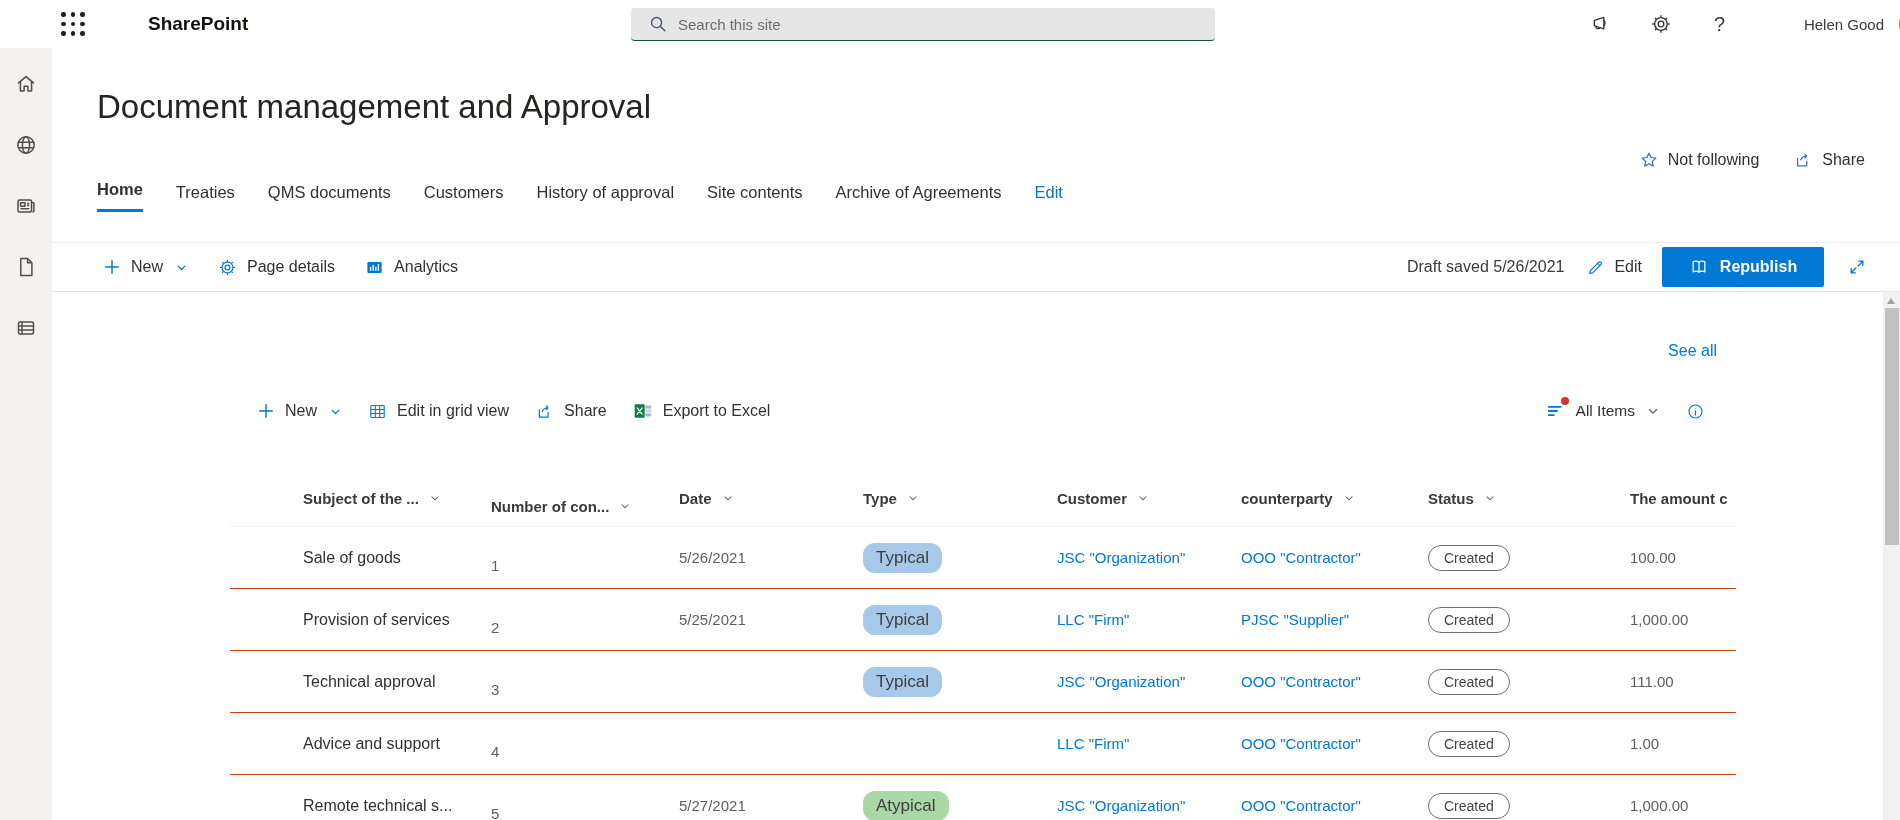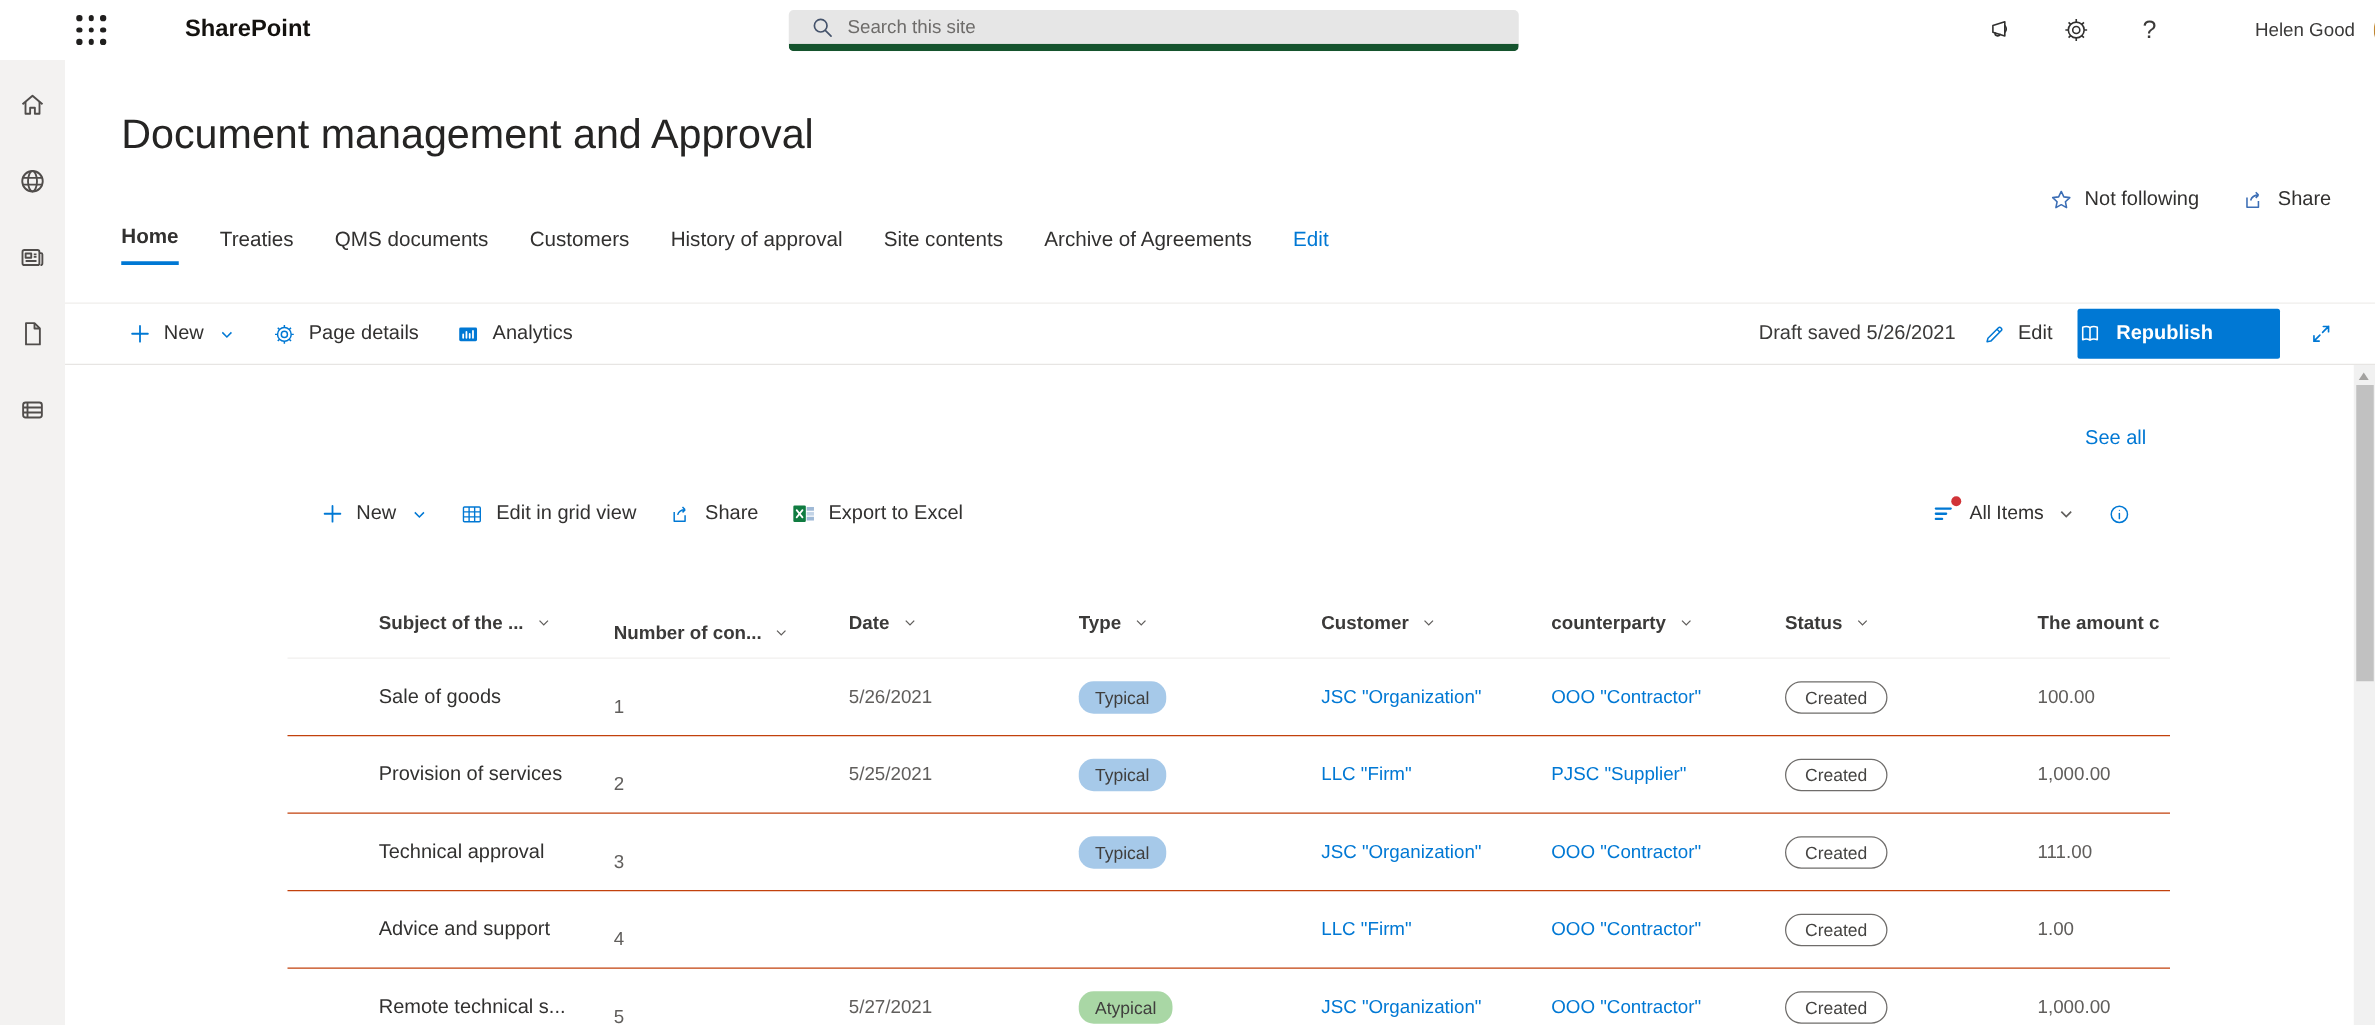--- a/index.html
+++ b/index.html
@@ -16,21 +16,21 @@
   svg{display:block;}
   .ico{display:inline-flex;align-items:center;justify-content:center;}
 
   
   .suite-bar{position:absolute;left:0;top:0;width:1900px;height:48px;background:#fff;z-index:10;margin-left:48px;}
   .waffle{position:absolute;left:13px;top:12px;width:25px;height:25px;background:none;border:none;cursor:pointer;
           display:grid;grid-template-columns:repeat(3,4.5px);grid-template-rows:repeat(3,4.5px);gap:5px;}
   .waffle i{width:4.5px;height:4.5px;border-radius:50%;background:#201f1e;}
   .sp-logo{position:absolute;left:100px;top:13px;font-size:19px;font-weight:700;color:#14120f;cursor:pointer;}
   .search-box{position:absolute;left:583px;top:8px;width:584px;height:33px;background:#e6e6e6;border-radius:4px;
-              border-bottom:6px solid #14532d;display:flex;align-items:center;padding-left:18px;gap:11px;}
+              border-bottom:1px solid #14532d;display:flex;align-items:center;padding-left:18px;gap:11px;}
   .search-box .ico{color:#45536b;}
   .search-input{flex:1;background:transparent;border:none;outline:none;font-size:15px;color:#323130;height:100%;}
   .search-input::placeholder{color:#6e6c6a;}
   .suite-ic{position:absolute;top:0;height:48px;display:flex;align-items:center;color:#323130;cursor:pointer;background:none;border:none;}
   .ic-megaphone{left:1541px;}
   .ic-gear{left:1602px;}
   .ic-help{left:1666px;font-size:20px;color:#3b3a39;}
   .user-name{position:absolute;top:0;right:64px;height:48px;display:flex;align-items:center;font-size:15px;color:#3b3a39;cursor:pointer;}
   .avatar{position:absolute;left:1851px;top:6px;width:36px;height:36px;border-radius:50%;cursor:pointer;overflow:hidden;
     background:
@@ -61,21 +61,21 @@
           border-top:1px solid #f0eeec;border-bottom:1px solid #e7e5e3;display:flex;align-items:center;}
   .cmd-left{display:flex;align-items:center;gap:30px;margin-left:51px;}
   .cmd-item{display:flex;align-items:center;gap:10px;font-size:16px;color:#323130;cursor:pointer;background:none;border:none;}
   .cmd-item .ico{color:var(--accent);}
   .chev{color:#605e5c;margin-left:2px;}
   .cmd-right{margin-left:auto;display:flex;align-items:center;margin-right:33px;}
   .draft{font-size:16px;color:#3b3a39;}
   .edit-btn{display:flex;align-items:center;gap:9px;font-size:16px;color:#323130;margin-left:22px;cursor:pointer;background:none;border:none;}
   .edit-btn .ico{color:var(--accent);}
   .republish{margin-left:20px;width:162px;height:40px;background:var(--accent);color:#fff;border:none;border-radius:2px;
-             font-size:16px;font-weight:700;display:flex;align-items:center;gap:11px;cursor:pointer;}
+             font-size:16px;font-weight:700;display:flex;align-items:center;justify-content:center;gap:11px;cursor:pointer;}
   .expand{margin-left:23px;color:var(--accent);background:none;border:none;cursor:pointer;}
 
   
   .canvas{position:absolute;left:52px;top:292px;width:1848px;height:528px;background:#fff;overflow:hidden;}
   .see-all{position:absolute;top:50px;right:183px;font-size:16px;color:var(--accent);text-decoration:none;cursor:pointer;}
   .list-toolbar{position:absolute;top:99px;left:205px;right:195px;height:40px;display:flex;align-items:center;gap:26px;}
   .lt-item{display:flex;align-items:center;gap:10px;font-size:16px;color:#323130;cursor:pointer;background:none;border:none;}
   .lt-item .ico{color:var(--accent);}
   .lt-right{margin-left:auto;display:flex;align-items:center;gap:9px;}
   .filter-wrap{position:relative;cursor:pointer;}
@@ -88,21 +88,21 @@
   .thead{display:flex;align-items:center;height:57px;padding-left:73px;border-bottom:1px solid #f1f0ee;}
   .th{display:flex;align-items:center;gap:8px;font-size:15px;font-weight:700;color:#3b3a39;cursor:pointer;white-space:nowrap;overflow:hidden;}
   .th .chev{flex:none;}
   .th:last-child .chev{display:none;}
   .trow{display:flex;align-items:center;height:62px;padding-left:73px;border-bottom:1px solid #c2410c;cursor:pointer;}
   .c1{width:188px;align-items:center;} .c2{width:188px;margin-top:16px;} .c3{width:184px;} .c4{width:194px;}
   .c5{width:184px;} .c6{width:187px;} .c7{width:186px;} .c8{flex:1;padding-left:16px;overflow:hidden;white-space:nowrap;}
   .cell-subject{font-size:16px;color:#323130;white-space:nowrap;overflow:hidden;}
   .cell-number,.cell-date,.cell-amount{font-size:15px;color:#605e5c;}
   .cell-link{font-size:15px;color:var(--accent);cursor:pointer;white-space:nowrap;overflow:hidden;}
-  .pill{display:inline-block;font-size:14px;color:#3f3e3d;padding:5px 13px;border-radius:12px;}
+  .pill{display:inline-block;font-size:17px;color:#3f3e3d;padding:5px 13px;border-radius:12px;}
   .pill-blue{background:var(--pillBlue);}
   .pill-green{background:var(--pillGreen);}
   .pill-outline{display:inline-block;font-size:14px;color:#454442;padding:4px 15px;border-radius:13px;border:1.3px solid #6f6d6b;background:#fff;}
 
   
   .scrollbar{position:absolute;right:0;top:0;width:17px;height:528px;background:#f1f1f1;}
   .sb-arrow{position:absolute;left:4px;top:6px;width:0;height:0;border-left:4.5px solid transparent;border-right:4.5px solid transparent;border-bottom:6px solid #a3a2a0;cursor:pointer;}
   .sb-thumb{position:absolute;left:1.5px;top:16px;width:14px;height:237px;background:#c1c1c1;cursor:pointer;}
 </style>
 </head>

